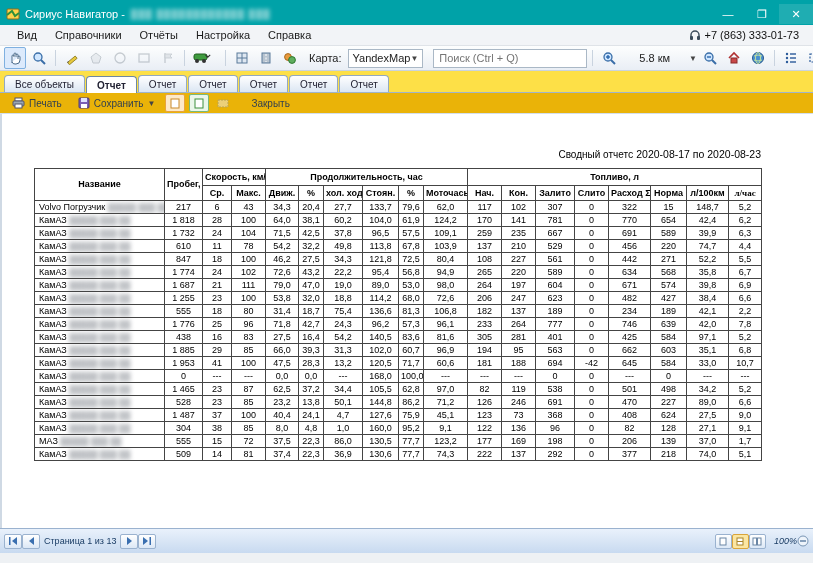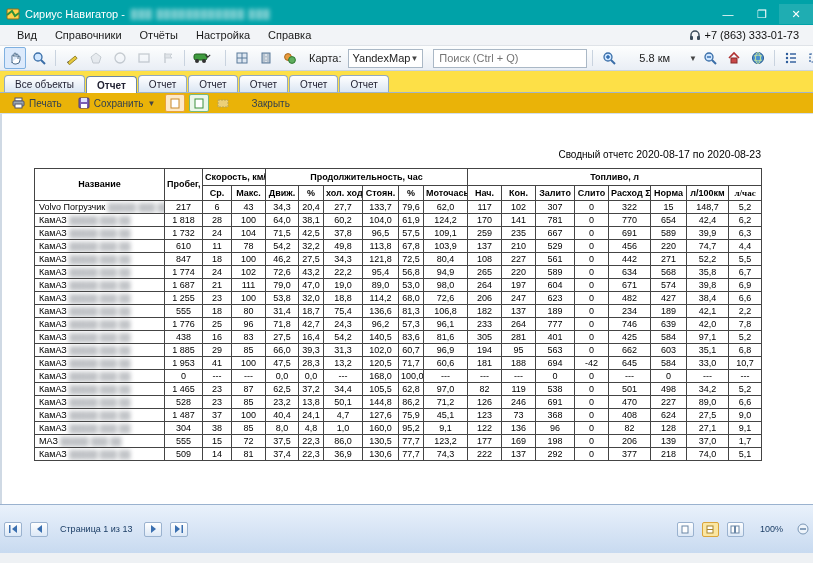--- a/index.html
+++ b/index.html
@@ -46,27 +46,27 @@
   .report-head{display:flex;align-items:baseline;margin:34px 32px 0 32px;width:727px;}
   .report-title{flex:1;text-align:right;font-size:10px;font-weight:normal;color:#000;padding-left:160px;}
   .report-period{font-size:10.5px;color:#000;white-space:nowrap;}
   
   table.rep{border-collapse:collapse;table-layout:fixed;margin:8px 0 0 32px;width:727px;}
   table.rep th,table.rep td{border:1px solid #444;font-size:9px;color:#000;padding:0 2px;height:12px;line-height:11px;text-align:center;overflow:hidden;white-space:nowrap;}
   table.rep th{font-weight:bold;height:16px;}
   table.rep td.name{text-align:left;padding-left:4px;}
   .plate-blur{color:#8b9097;font-size:8px;letter-spacing:0;}
   
-  .statusbar{height:16px;background:linear-gradient(#e9f1fb,#c8daf0);border-top:1px solid #9ab2cf;display:flex;align-items:center;padding:16px 4px;gap:8px;flex:0 0 auto;}
+  .statusbar{height:16px;background:linear-gradient(#e9f1fb,#c8daf0);border-top:1px solid #9ab2cf;display:flex;align-items:center;padding:4px 4px;gap:0;flex:0 0 auto;}
   .pgbtn{width:16px;height:13px;display:flex;align-items:center;justify-content:center;border:1px solid #9ab2cf;border-radius:2px;background:linear-gradient(#fff,#dce8f6);}
   .pg-label{font-size:9px;color:#1c3e66;margin:0 4px;}
   .statusbar .spacer{flex:1;}
   .viewbtn{width:15px;height:13px;border:1px solid #9ab2cf;border-radius:2px;background:linear-gradient(#fff,#dce8f6);display:flex;align-items:center;justify-content:center;}
   .viewbtn.sel{background:#fbe6a2;border-color:#d9a43b;}
-  .zoom-lbl{font-size:9px;color:#1c3e66;margin:0 6px 0 8px;}
+  .zoom-lbl{font-size:9px;color:#1c3e66;margin:0 0 0 8px;font-style:italic;}
   .bottomstrip{height:10px;background:#eef1f4;flex:0 0 auto;}
   svg{display:block;}
 </style>
 </head>
 <body>
 
 <div class="win">
 
   <div class="titlebar">
     <span class="app-icon">

